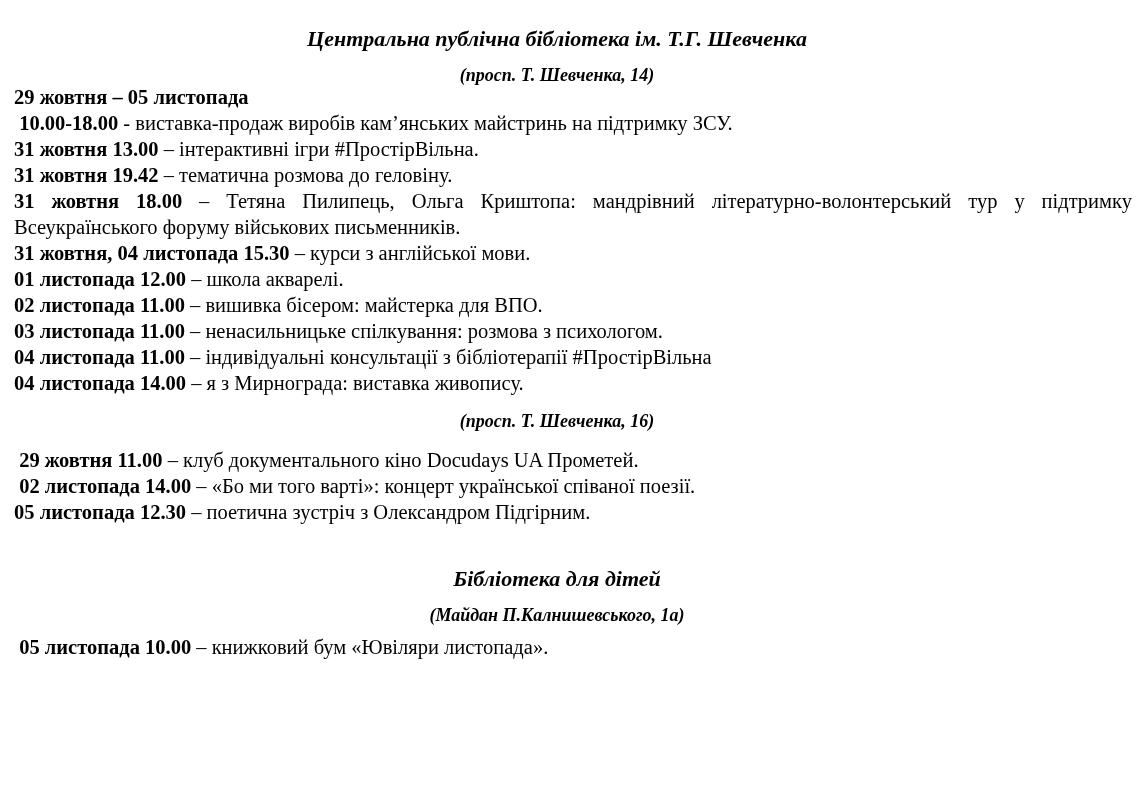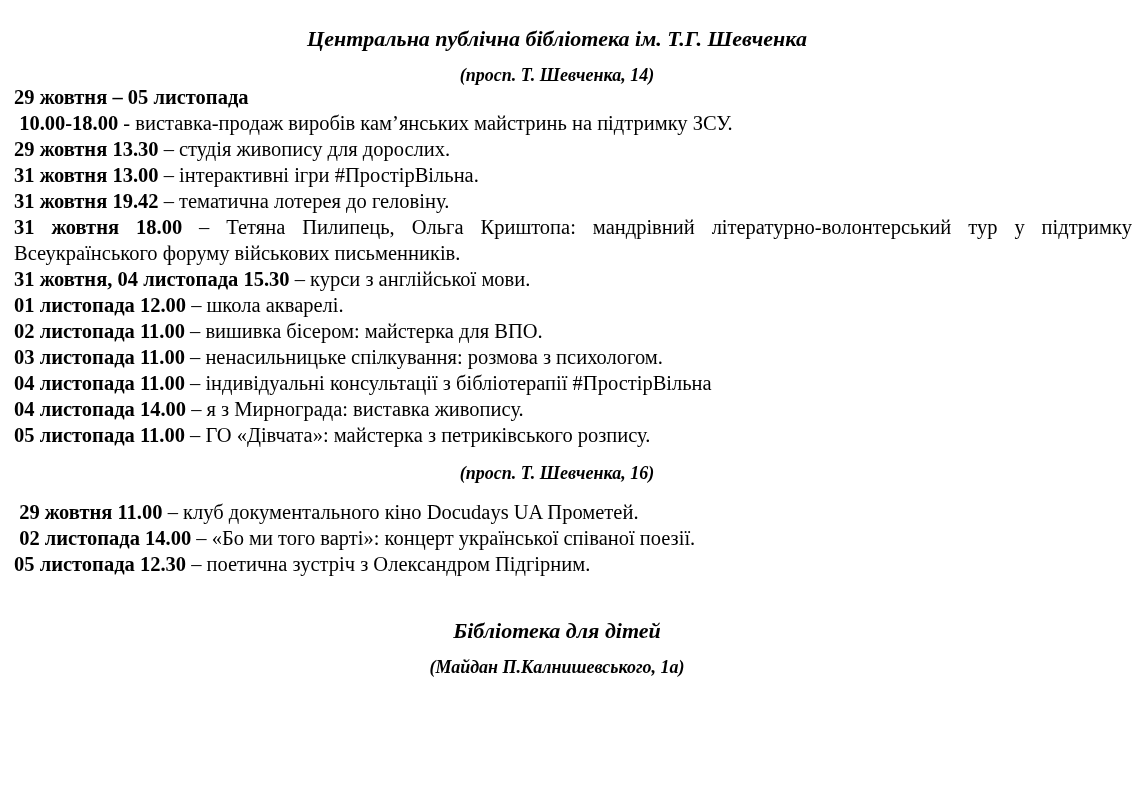--- a/index.html
+++ b/index.html
@@ -47,45 +47,46 @@
 <div class="doc">
 
   <section class="sec-0">
     <div class="section-header">
       <h1 class="section-title">Центральна публічна бібліотека ім. Т.Г. Шевченка</h1>
       <div class="section-address">(просп. Т. Шевченка, 14)</div>
     </div>
     <div class="events">
       <p class="event"><span class="date">29 жовтня – 05 листопада</span><span></span></p>
       <p class="event"><span class="date">&nbsp;10.00-18.00</span><span> - виставка-продаж виробів кам’янських майстринь на підтримку ЗСУ.</span></p>
-      <p class="event"><span class="date">29 жовтня 13.30</span><span> – студія живопису для дорослих.</span></p>
       <p class="event"><span class="date">31 жовтня 13.00</span><span> – інтерактивні ігри #ПростірВільна.</span></p>
-      <p class="event"><span class="date">31 жовтня 19.42</span><span> – тематична лотерея до геловіну.</span></p>
+      <p class="event"><span class="date">31 жовтня 19.42</span><span> – тематична розмова до геловіну.</span></p>
       <p class="event"><span class="date">31 жовтня 18.00</span><span> – Тетяна Пилипець, Ольга Криштопа: мандрівний літературно-волонтерський тур у підтримку Всеукраїнського форуму військових письменників.</span></p>
       <p class="event"><span class="date">31 жовтня, 04 листопада 15.30</span><span> – курси з англійської мови.</span></p>
       <p class="event"><span class="date">01 листопада 12.00</span><span> – школа акварелі.</span></p>
       <p class="event"><span class="date">02 листопада 11.00</span><span> – вишивка бісером: майстерка для ВПО.</span></p>
       <p class="event"><span class="date">03 листопада 11.00</span><span> – ненасильницьке спілкування: розмова з психологом.</span></p>
       <p class="event"><span class="date">04 листопада 11.00</span><span> – індивідуальні консультації з бібліотерапії #ПростірВільна</span></p>
       <p class="event"><span class="date">04 листопада 14.00</span><span> – я з Мирнограда: виставка живопису.</span></p>
-      <p class="event"><span class="date">05 листопада 11.00</span><span> – ГО «Дівчата»: майстерка з петриківського розпису.</span></p>
     </div>
   </section>
 
   <section class="sec-1">
     <div class="section-header">
       <div class="section-address">(просп. Т. Шевченка, 16)</div>
     </div>
     <div class="events">
       <p class="event"><span class="date">&nbsp;29 жовтня 11.00</span><span> – клуб документального кіно Docudays UA Прометей.</span></p>
       <p class="event"><span class="date">&nbsp;02 листопада 14.00</span><span> – «Бо ми того варті»: концерт української співаної поезії.</span></p>
       <p class="event"><span class="date">05 листопада 12.30</span><span> – поетична зустріч з Олександром Підгірним.</span></p>
     </div>
   </section>
 
   <section class="sec-2">
     <div class="section-header">
       <h1 class="section-title">Бібліотека для дітей</h1>
       <div class="section-address">(Майдан П.Калнишевського, 1а)</div>
     </div>
+    <div class="events">
+      <p class="event"><span class="date">&nbsp;05 листопада 10.00</span><span> – книжковий бум «Ювіляри листопада».</span></p>
+    </div>
   </section>
 
 </div>
 
 </body></html>

